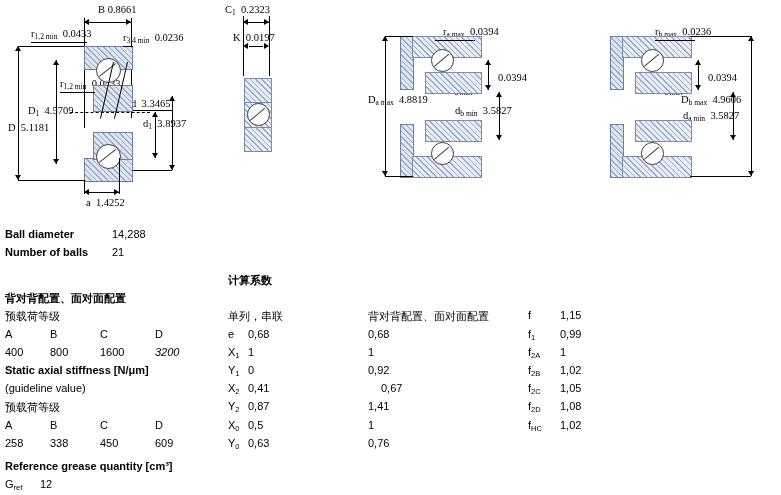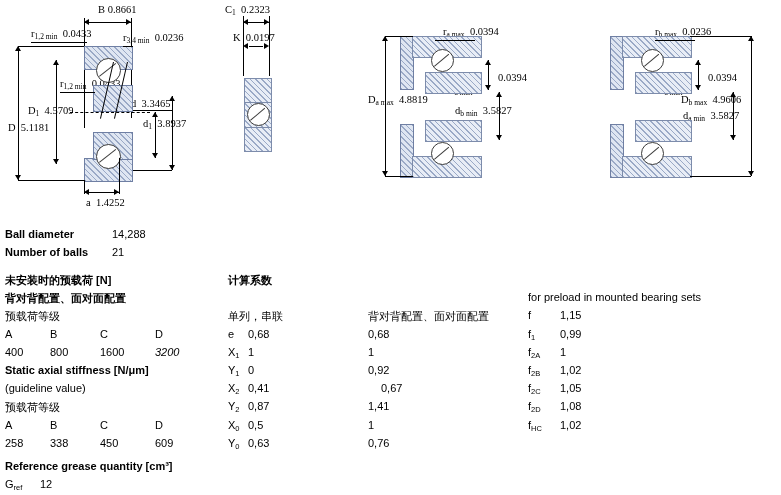--- a/index.html
+++ b/index.html
@@ -260,21 +260,20 @@
     <div class="ar-u" style="left:130px;top:60px;"></div>
     <div class="ar-d" style="left:130px;top:85px;"></div>
     <div class="hline" style="left:90px;top:40px;width:40px;"></div>
   </div>
 
   <div class="tx bold" style="left:5px;top:228px;">Ball diameter</div>
   <div class="tx" style="left:112px;top:228px;">14,288</div>
   <div class="tx bold" style="left:5px;top:246px;">Number of balls</div>
   <div class="tx" style="left:112px;top:246px;">21</div>
 
-  <div class="tx bold" style="left:5px;top:273px;">未安装时的预载荷 [N]</div>
   <div class="tx bold" style="left:5px;top:291px;">背对背配置、面对面配置</div>
   <div class="tx" style="left:5px;top:309px;">预载荷等级</div>
 
   <div class="tx" style="left:5px;top:328px;">A</div>
   <div class="tx" style="left:50px;top:328px;">B</div>
   <div class="tx" style="left:100px;top:328px;">C</div>
   <div class="tx" style="left:155px;top:328px;">D</div>
 
   <div class="tx" style="left:5px;top:346px;">400</div>
   <div class="tx" style="left:50px;top:346px;">800</div>
@@ -326,21 +325,20 @@
   <div class="tx" style="left:368px;top:400px;">1,41</div>
 
   <div class="tx" style="left:228px;top:419px;">X<span class="sub">0</span></div>
   <div class="tx" style="left:248px;top:419px;">0,5</div>
   <div class="tx" style="left:368px;top:419px;">1</div>
 
   <div class="tx" style="left:228px;top:437px;">Y<span class="sub">0</span></div>
   <div class="tx" style="left:248px;top:437px;">0,63</div>
   <div class="tx" style="left:368px;top:437px;">0,76</div>
 
-  <div class="tx" style="left:528px;top:291px;">for preload in mounted bearing sets</div>
 
   <div class="tx" style="left:528px;top:309px;">f</div>
   <div class="tx" style="left:560px;top:309px;">1,15</div>
 
   <div class="tx" style="left:528px;top:328px;">f<span class="sub">1</span></div>
   <div class="tx" style="left:560px;top:328px;">0,99</div>
 
   <div class="tx" style="left:528px;top:346px;">f<span class="sub">2A</span></div>
   <div class="tx" style="left:560px;top:346px;">1</div>
 

